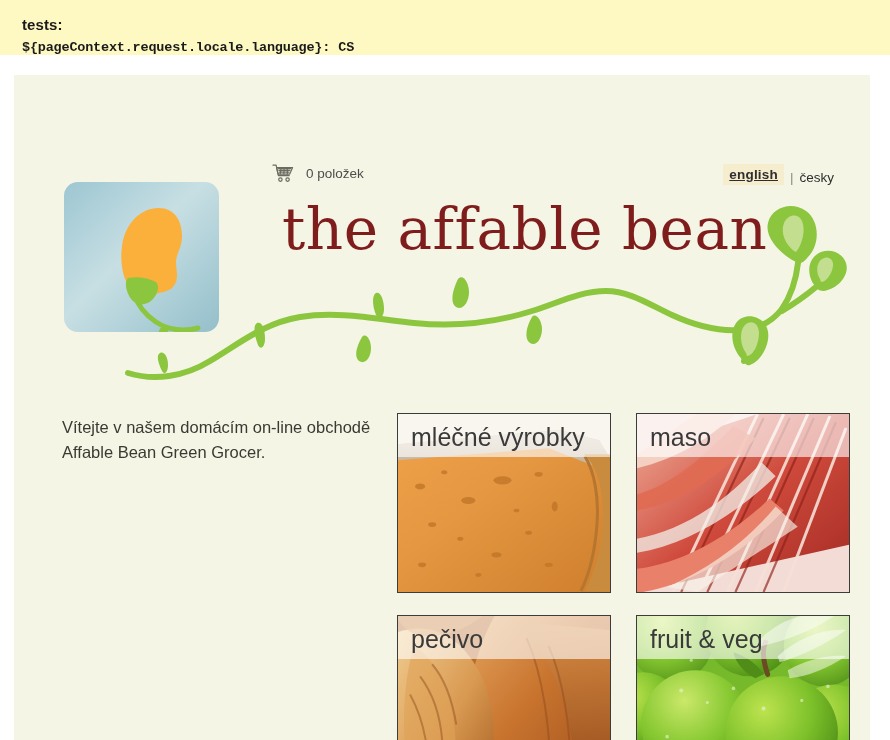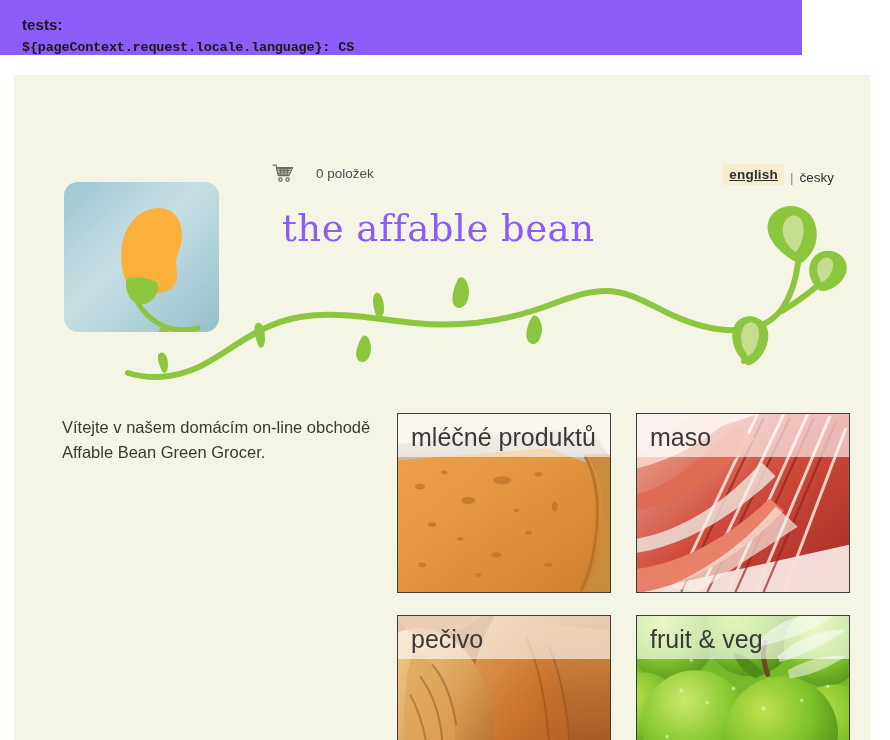--- a/index.html
+++ b/index.html
@@ -12,24 +12,24 @@
   }
   body {
     font-family: "Liberation Sans", sans-serif;
     color: #333333;
   }
 
   
   .test-strip {
     position: absolute;
     left: 0; top: 0;
-    width: 802px;
+    width: 890px;
     padding: 16px 9px 0 22px;
     box-sizing: border-box;
-    background: #8b5cf6;
+    background: #fef9c3;
   }
   .test-title {
     font-family: "Liberation Sans", sans-serif;
     font-weight: bold;
     font-size: 15px;
     color: #1a1a1a;
     margin: 0 0 7px 0;
     letter-spacing: 0.1px;
   }
   .test-line {
@@ -53,21 +53,21 @@
     overflow: hidden;
   }
 
   
   .cart {
     position: absolute;
     left: 258px;
     top: 88px;
     display: flex;
     align-items: center;
-    gap: 22px;
+    gap: 12px;
   }
   .cart-icon { display: block; width: 22px; height: 20px; }
   .cart-count {
     font-size: 13.5px;
     color: #4d4d4d;
     font-family: "Liberation Sans", sans-serif;
   }
 
   .lang {
     position: absolute;
@@ -98,23 +98,23 @@
     height: 150px;
   }
   .logo-tile svg { display: block; }
 
   
   .site-title {
     position: absolute;
     left: 268px;
     top: 123px;
     font-family: "DejaVu Serif", "Liberation Serif", serif;
-    font-size: 37px;
+    font-size: 58px;
     line-height: 62px;
-    color: #8b5cf6;
+    color: #7f1d1d;
     letter-spacing: 0.5px;
     white-space: nowrap;
   }
 
   
   .vine {
     position: absolute;
     left: 100px;
     top: 130px;
     width: 760px;
@@ -295,21 +295,21 @@
             <ellipse cx="62" cy="124" rx="3" ry="2"></ellipse>
             <ellipse cx="98" cy="140" rx="5" ry="2.6"></ellipse>
             <ellipse cx="130" cy="118" rx="3.4" ry="2"></ellipse>
             <ellipse cx="24" cy="150" rx="4" ry="2.4"></ellipse>
             <ellipse cx="150" cy="150" rx="4" ry="2.2"></ellipse>
             <ellipse cx="80" cy="160" rx="3" ry="1.8"></ellipse>
             <ellipse cx="118" cy="96" rx="3" ry="1.8"></ellipse>
           </g>
         </svg>
       </div>
-      <div class="card-label">mléčné produktů</div>
+      <div class="card-label">mléčné výrobky</div>
     </div>
 
     <div class="card">
       <div class="card-photo">
         <svg width="100%" height="100%" viewBox="0 0 211 177" preserveAspectRatio="none" aria-hidden="true">
           <defs>
             <linearGradient id="hamA" x1="0" y1="0" x2="1" y2="1">
               <stop offset="0%" stop-color="#f0b09c"></stop>
               <stop offset="50%" stop-color="#cf4a3c"></stop>
               <stop offset="100%" stop-color="#a32a23"></stop>

